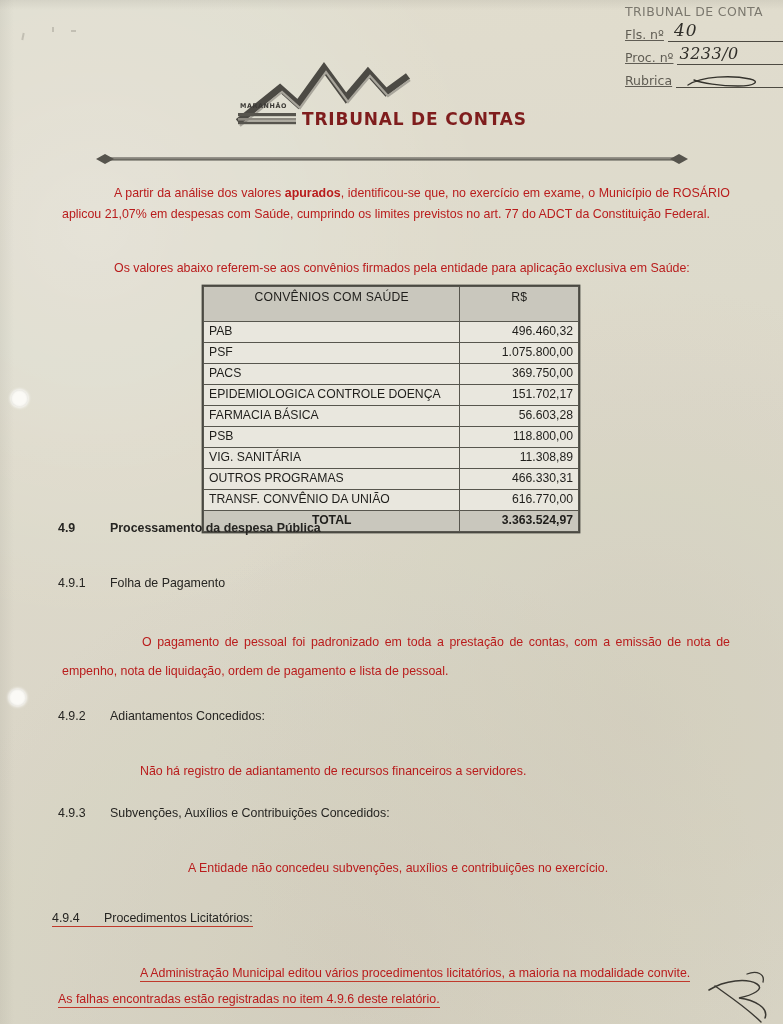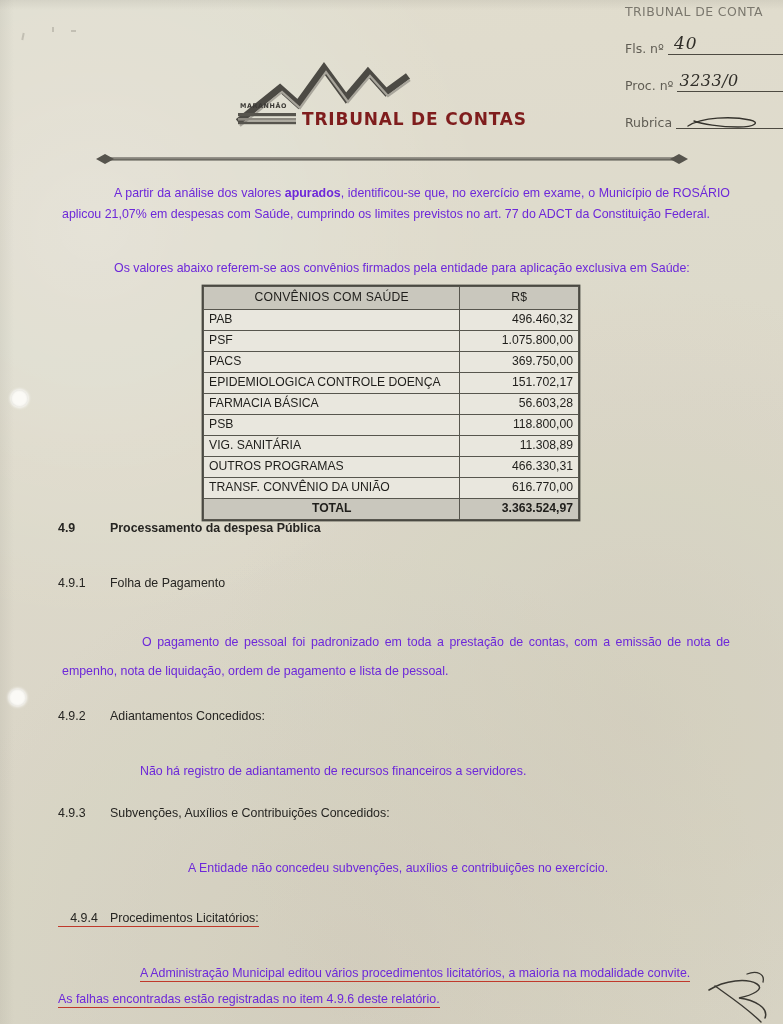--- a/index.html
+++ b/index.html
@@ -54,26 +54,27 @@
     font-family: "DejaVu Sans", sans-serif;
     font-size: 12.5px;
     letter-spacing: .4px;
     color: #55524a;
     white-space: nowrap;
     opacity: .72;
     transform: scaleY(1.05);
   }
   .stamp-row {
     display: flex;
-    align-items: flex-start;
-    margin-top: 22px;
+    align-items: flex-end;
+    margin-top: 8px;
     font-size: 12.5px;
     font-family: "DejaVu Sans", sans-serif;
     color: #4a473f;
     white-space: nowrap;
+    text-decoration: underline;
   }
   .stamp-row .lbl { flex: none; opacity: .85; }
   .stamp-row .rule {
     flex: 1 1 auto;
     border-bottom: 1.3px solid #4d4a42;
     margin-left: 4px;
     height: 13px;
     position: relative;
   }
   .hand {
@@ -141,21 +142,21 @@
     top: 152px;
     width: 592px;
     height: 14px;
   }
 
   
   .para {
     position: absolute;
     font-size: 12.4px;
     line-height: 20.5px;
-    color: #6d28d9;
+    color: #b91c1c;
     text-align: justify;
     text-justify: inter-word;
   }
   .para .ind { display: inline-block; width: 52px; }
   .para b { font-weight: 700; }
   .sec-row { position: absolute; display: flex; white-space: nowrap; }
   .sec-row .n { width: 52px; flex: none; font-size: 12.4px; }
   .sec-row .t { font-size: 12.4px; }
   .sec-row.bold .n, .sec-row.bold .t { font-weight: 700; }
 
@@ -179,21 +180,21 @@
     line-height: 15px;
     font-weight: 400;
     background: transparent;
   }
   .tbl thead th {
     background: #c9c7bd;
     text-align: center;
     letter-spacing: .2px;
     font-weight: 400;
     padding-top: 3px;
-    padding-bottom: 4px;
+    padding-bottom: 16px;
   }
   .tbl td.name { text-align: left; width: 262px; }
   .tbl td.val  { text-align: right; width: 112px; }
   .tbl tr.total td {
     background: #c9c7bd;
     font-weight: 700;
   }
   .tbl tr.total td.name { text-align: center; }
 
   
@@ -351,21 +352,21 @@
 
     <div class="sec-row" style="left:58px; top:806px;">
       <span class="n">4.9.3</span>
       <span class="t">Subvenções, Auxílios e Contribuições Concedidos:</span>
     </div>
 
     <div class="para" style="left:140px; top:858px; width:590px; text-align:left;margin-left:48px;">
       <span>A Entidade não concedeu subvenções, auxílios e contribuições no exercício.</span>
     </div>
 
-    <div class="sec-row" style="left:58px; top:911px;text-align:center;">
+    <div class="sec-row" style="left:52px; top:911px;">
       <span class="n redu">4.9.4</span>
       <span class="t redu">Procedimentos Licitatórios:</span>
     </div>
 
     <div class="para" style="left:140px; top:963px; width:592px; text-align:left;">
       <span class="redu">A Administração Municipal editou vários procedimentos licitatórios, a maioria na modalidade convite.</span>
     </div>
     <div class="para" style="left:58px; top:989px; width:620px; text-align:left;">
       <span class="redu">As falhas encontradas estão registradas no item 4.9.6 deste relatório.</span>
     </div>

